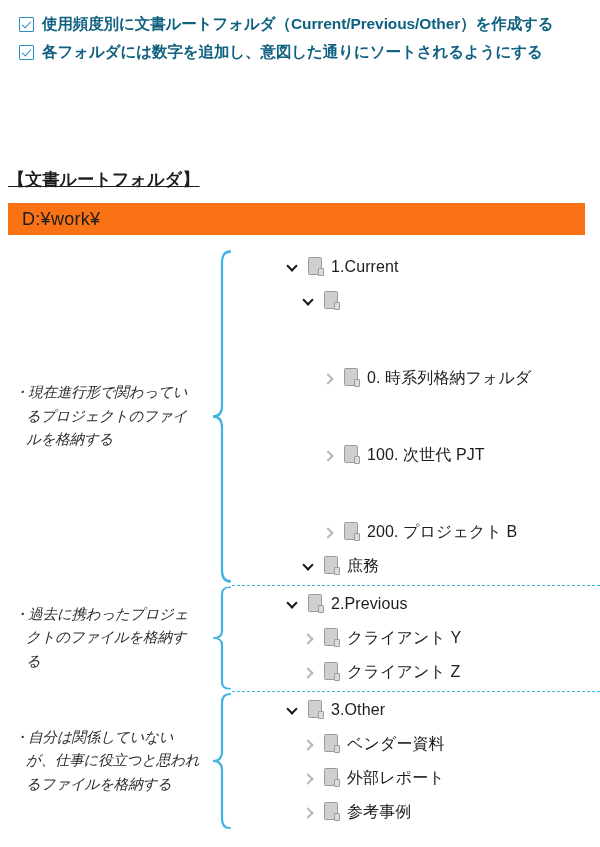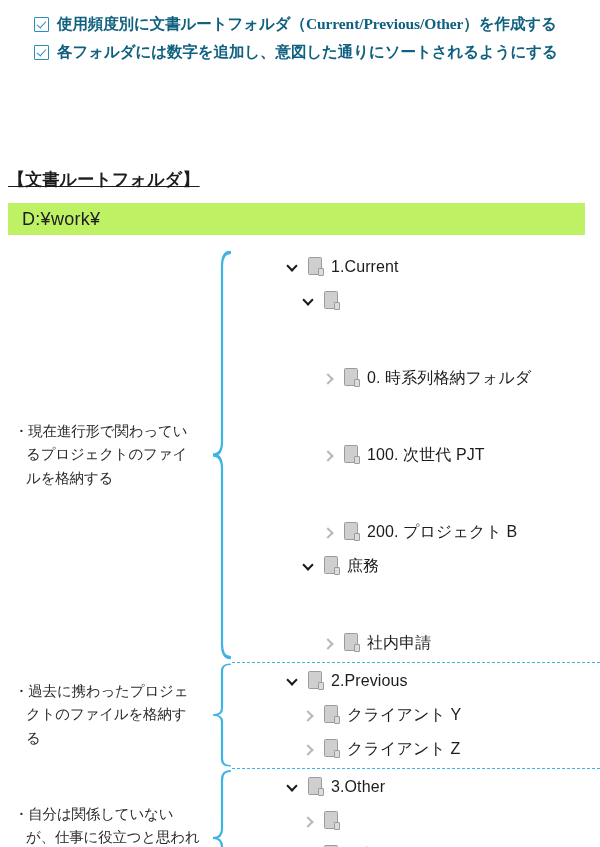--- a/index.html
+++ b/index.html
@@ -12,24 +12,23 @@
     height: 847px;
     position: relative;
     font-family: "Liberation Sans", "DejaVu Sans", sans-serif;
     color: #2b2b2b;
     overflow: hidden;
   }
 
   
   #checklist {
     position: absolute;
-    left: 34px;
+    left: 19px;
     top: 12px;
     width: 560px;
-    font-family: Liberation Serif, serif;
   }
   .check-row {
     display: flex;
     align-items: flex-start;
     margin-bottom: 4px;
   }
   .check-box {
     flex: 0 0 auto;
     width: 15px;
     height: 15px;
@@ -71,21 +70,21 @@
     text-decoration: underline;
   }
 
   
   #path-bar {
     position: absolute;
     left: 8px;
     top: 203px;
     width: 577px;
     height: 32px;
-    background: #bef264;
+    background: #f97316;
     display: flex;
     align-items: center;
   }
   #path-bar .path-text {
     font-size: 18px;
     color: #1d1d1d;
     padding-left: 14px;
     letter-spacing: 0.3px;
   }
 
@@ -104,20 +103,21 @@
   .group-inner {
     display: flex;
     align-items: stretch;
   }
   .note-col {
     flex: 0 0 200px;
     display: flex;
     align-items: center;
     padding-left: 14px;
     box-sizing: border-box;
+    font-style: italic;
   }
   .note-text {
     font-size: 14.5px;
     line-height: 1.62;
     color: #2b2b2b;
     letter-spacing: -0.2px;
     text-indent: -12px;
     padding-left: 12px;
   }
   .brace-col {
@@ -289,28 +289,20 @@
             <span class="row-label">200. プロジェクト B</span>
           </div>
           <div class="tree-row lvl2">
             <span class="chev down"></span>
             <span class="folder-ico">
               <span class="sheet"></span>
               <span class="tab"></span>
             </span>
             <span class="row-label">庶務</span>
           </div>
-          <div class="tree-row lvl3">
-            <span class="chev right"></span>
-            <span class="folder-ico">
-              <span class="sheet"></span>
-              <span class="tab"></span>
-            </span>
-            <span class="row-label">社内申請</span>
-          </div>
         </div>
       </div>
     </div>
     <div class="group">
       <div class="divider" style="top: 0px;"></div>
       <div class="group-inner">
         <div class="note-col">
           <div class="note-text">・過去に携わったプロジェクトのファイルを格納する</div>
         </div>
         <div class="brace-col">
@@ -365,20 +357,21 @@
               <span class="tab"></span>
             </span>
             <span class="row-label">3.Other</span>
           </div>
           <div class="tree-row lvl2">
             <span class="chev right"></span>
             <span class="folder-ico">
               <span class="sheet"></span>
               <span class="tab"></span>
             </span>
+            <span class="row-label">ベンダー資料</span>
           </div>
           <div class="tree-row lvl2">
             <span class="chev right"></span>
             <span class="folder-ico">
               <span class="sheet"></span>
               <span class="tab"></span>
             </span>
             <span class="row-label">外部レポート</span>
           </div>
           <div class="tree-row lvl2">

